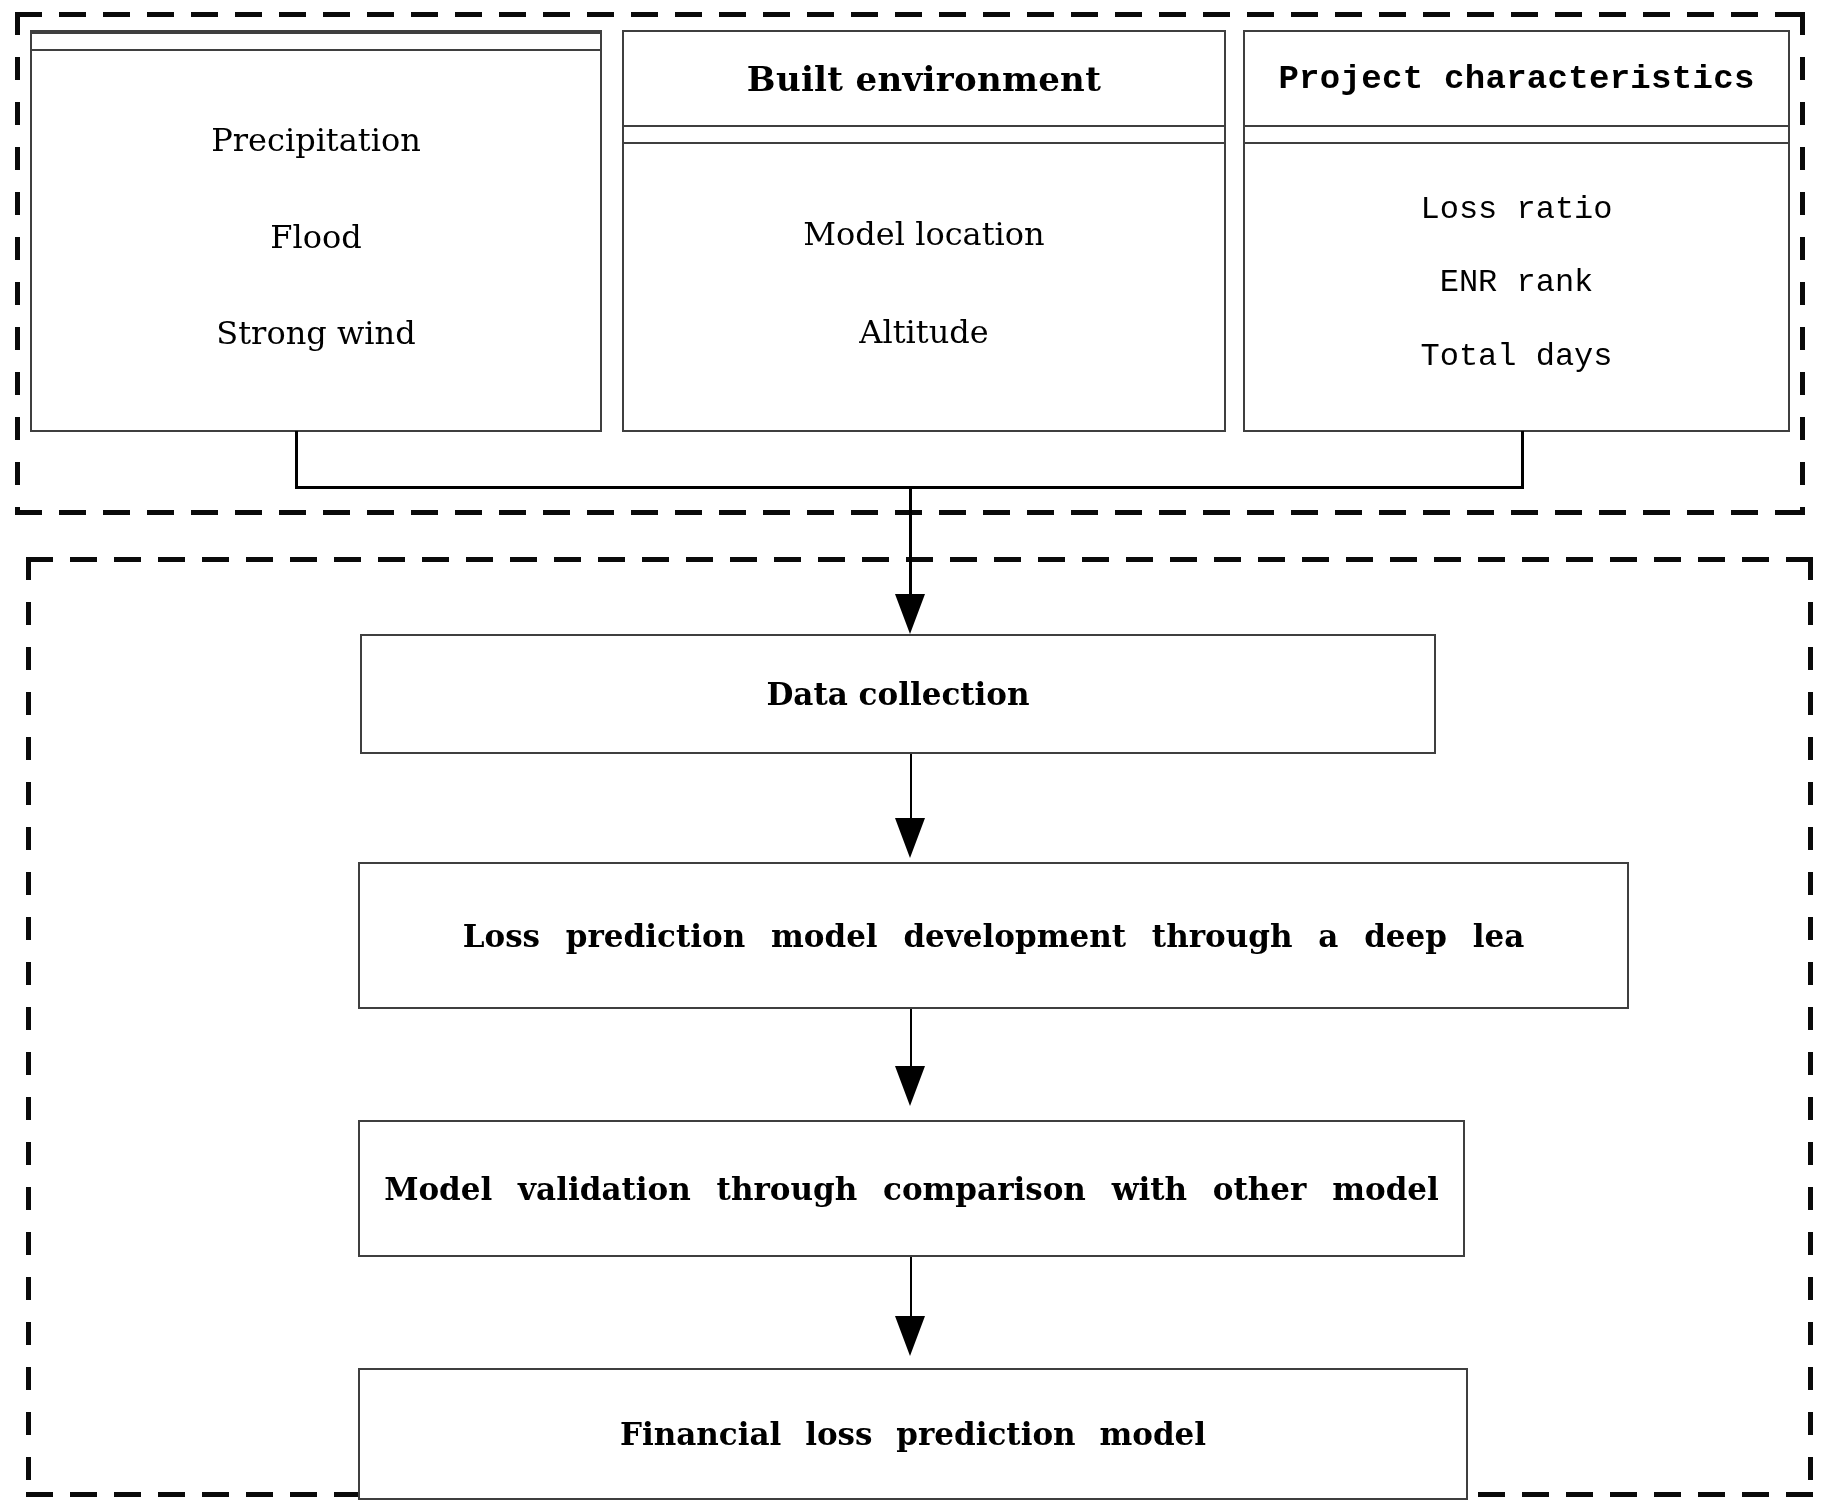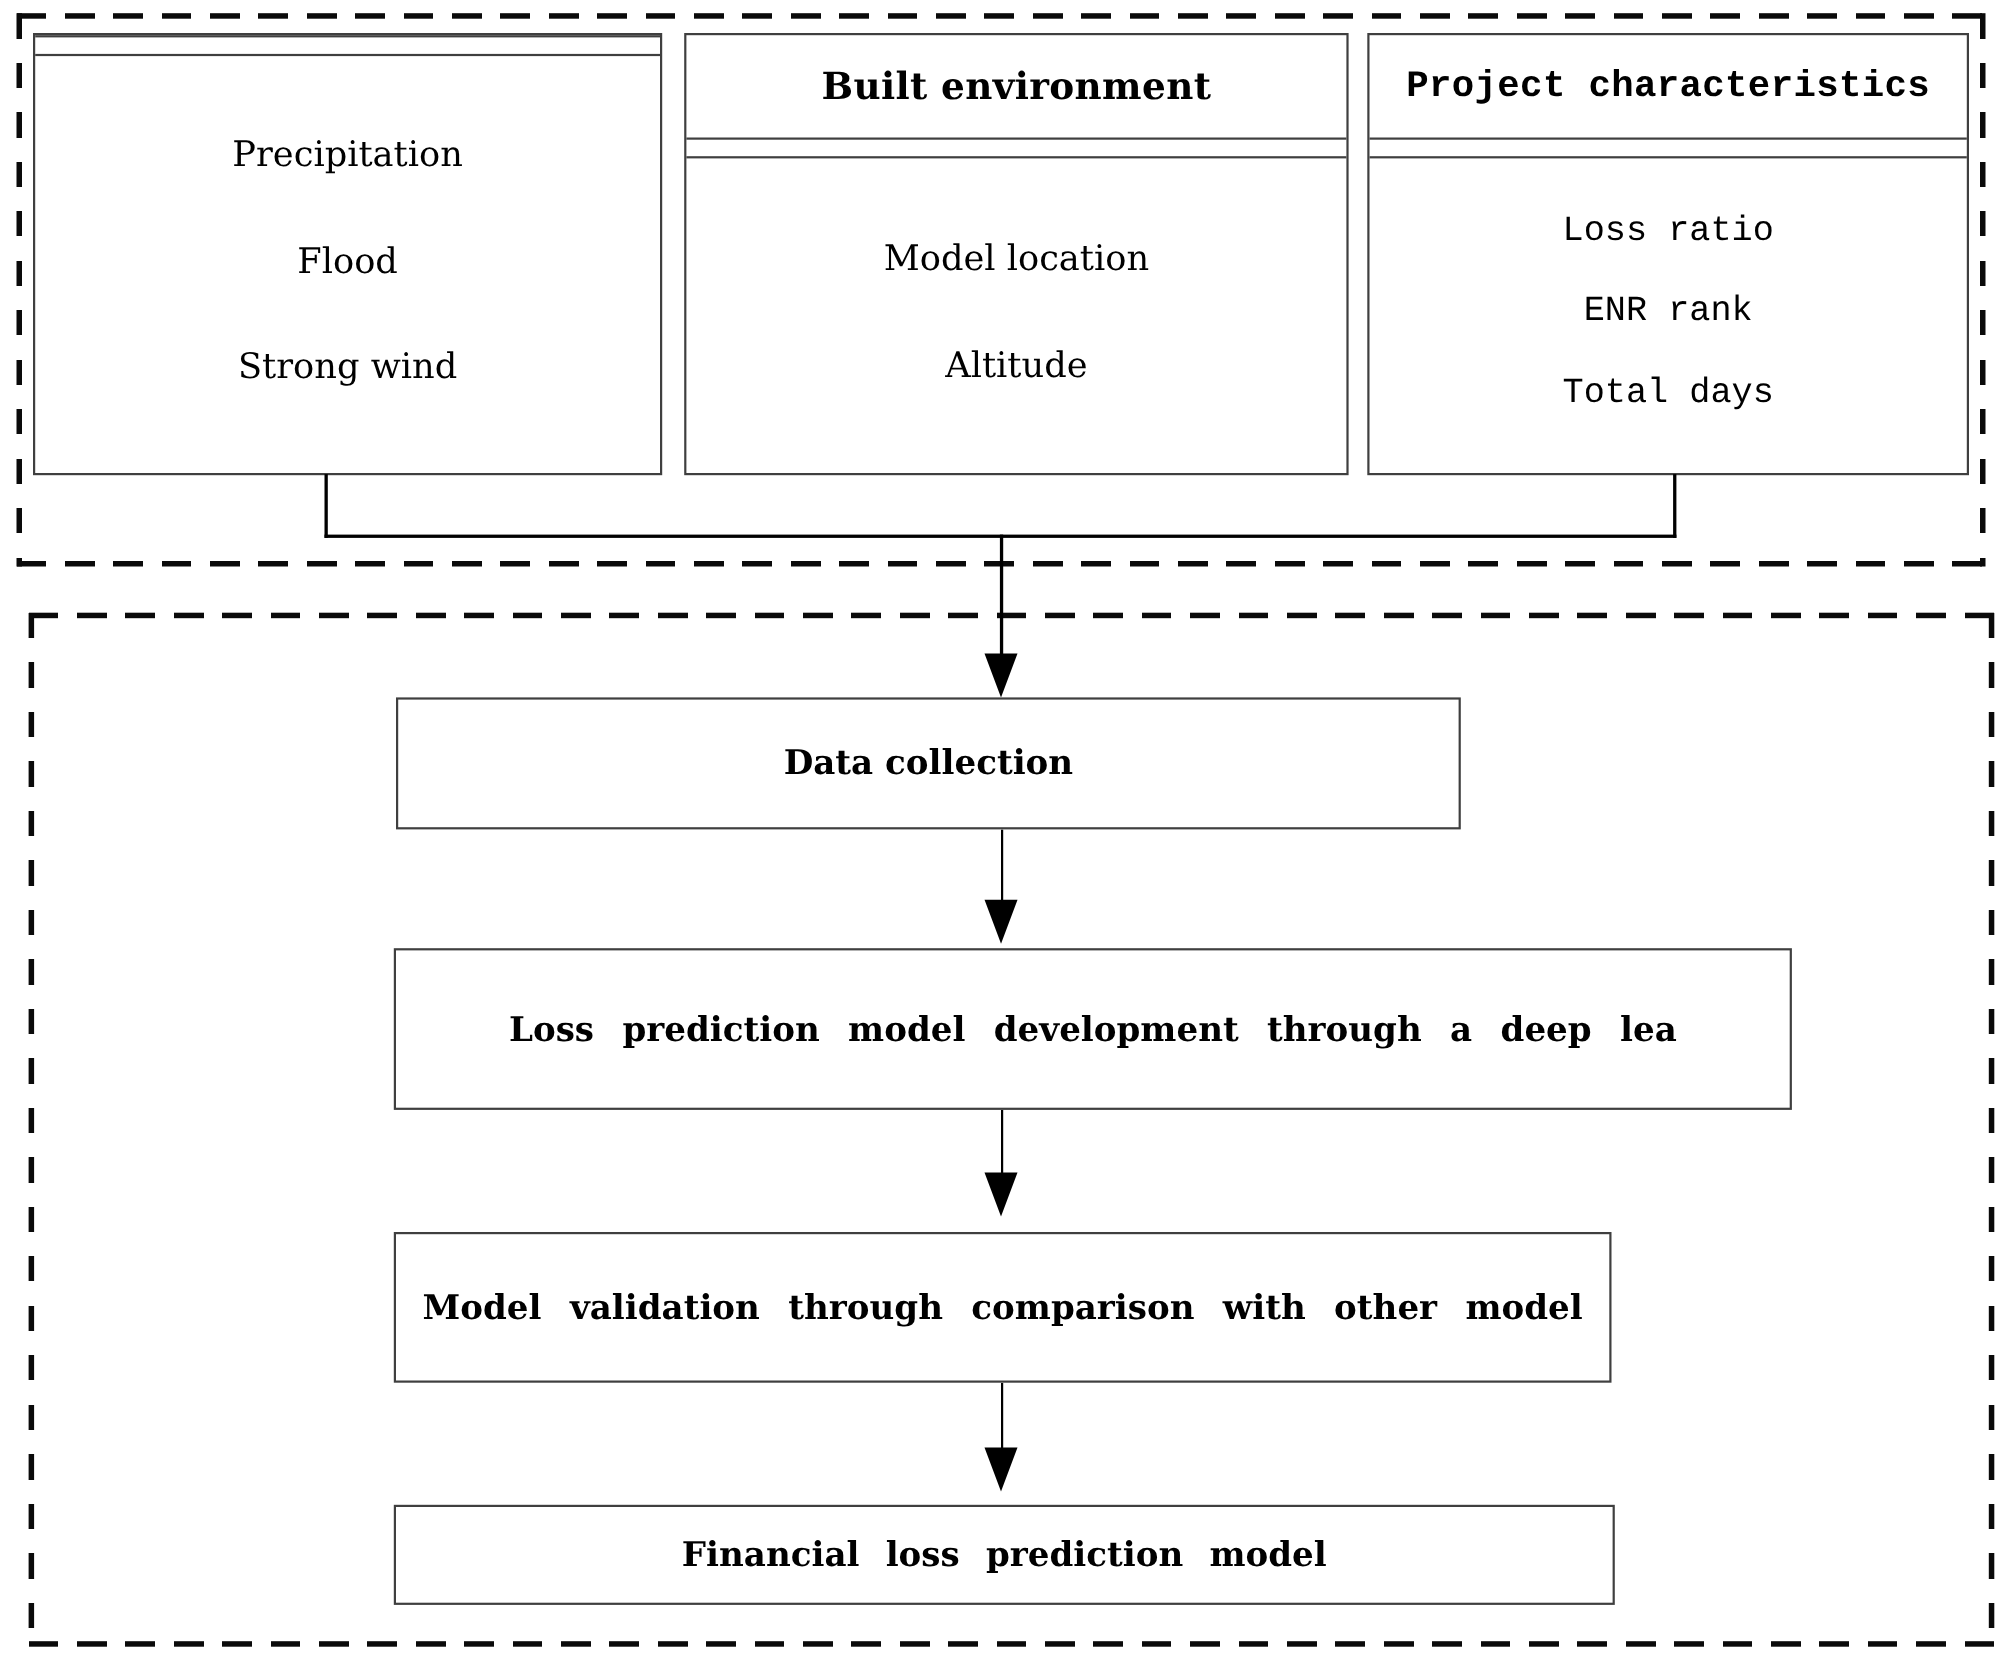--- a/index.html
+++ b/index.html
@@ -100,24 +100,24 @@
     box-sizing: border-box;
     border: 2px solid #3f3f3f;
     background: #ffffff;
     display: flex;
     align-items: center;
     justify-content: center;
     font-weight: bold;
     font-size: 31px;
     text-align: center;
   }
-  #flow-0 { left: 360px; top: 634px;  width: 968px; height: 120px; }
+  #flow-0 { left: 360px; top: 634px;  width: 1076px; height: 120px; }
   #flow-1 { left: 358px; top: 862px;  width: 1271px; height: 147px; word-spacing: 15px; }
   #flow-2 { left: 358px; top: 1120px; width: 1107px; height: 137px; word-spacing: 15px; align-items: center; }
-  #flow-3 { left: 358px; top: 1368px; width: 1110px; height: 91px; word-spacing: 13px; }
+  #flow-3 { left: 358px; top: 1368px; width: 1110px; height: 132px; word-spacing: 13px; }
 </style>
 </head>
 <body>
 
 <div class="stage">
 
   <div class="dashed-section" id="section-inputs">
     <div class="edge h top"></div>
     <div class="edge h bottom"></div>
     <div class="edge v left"></div>

